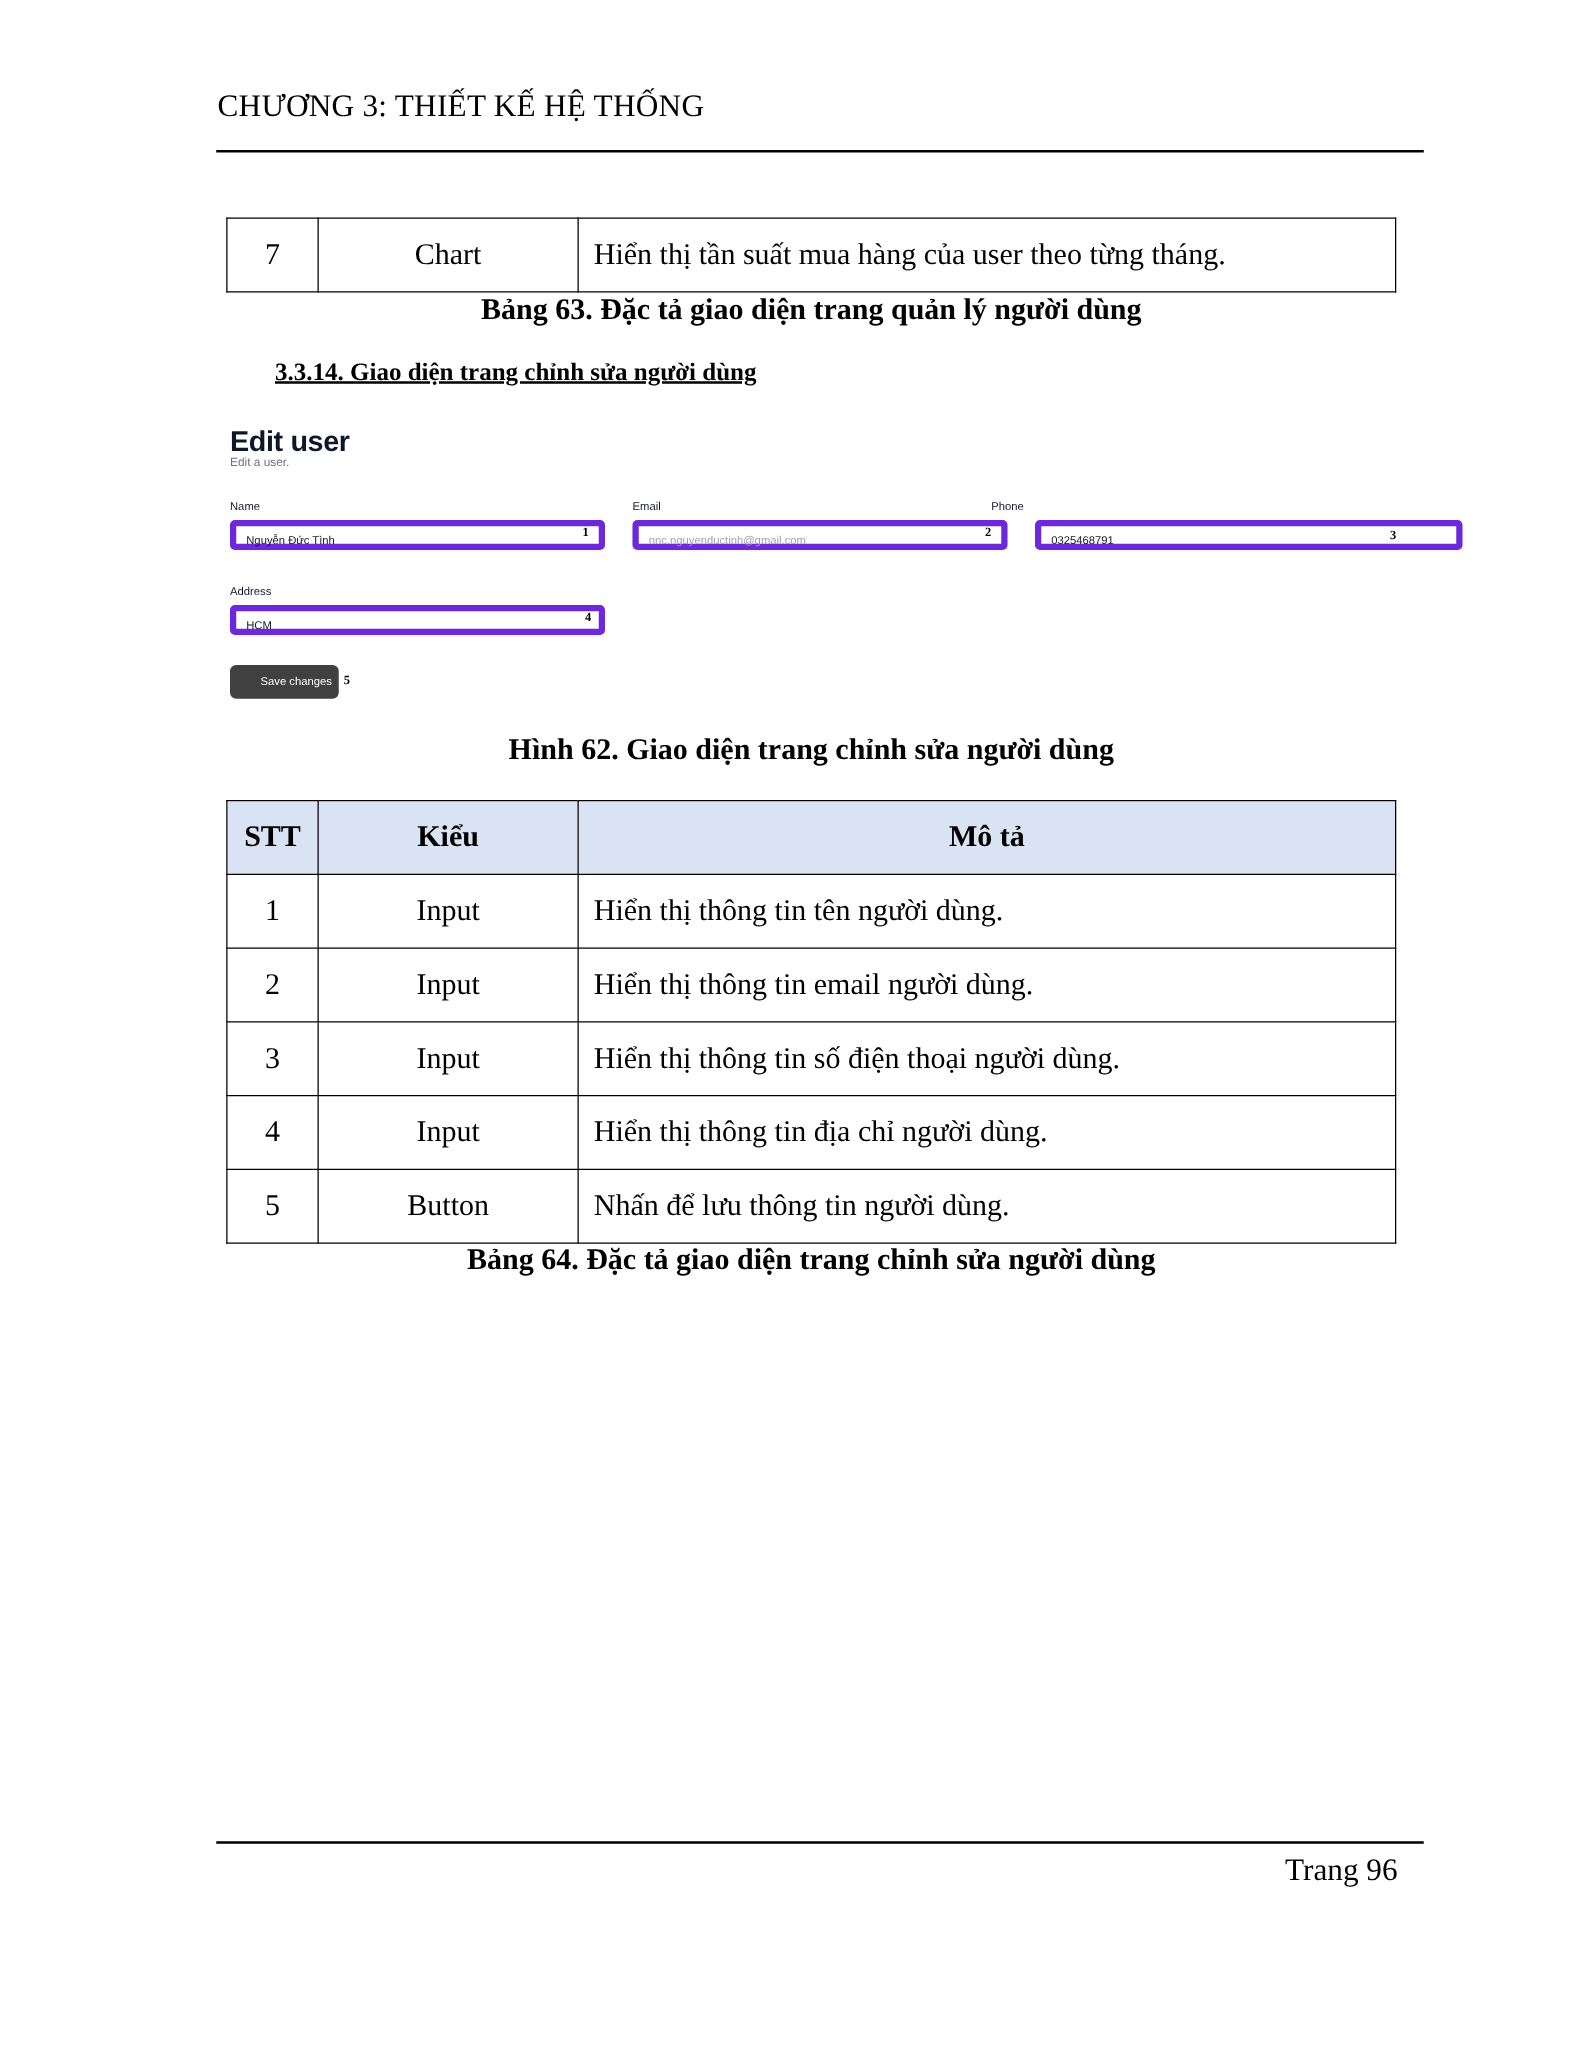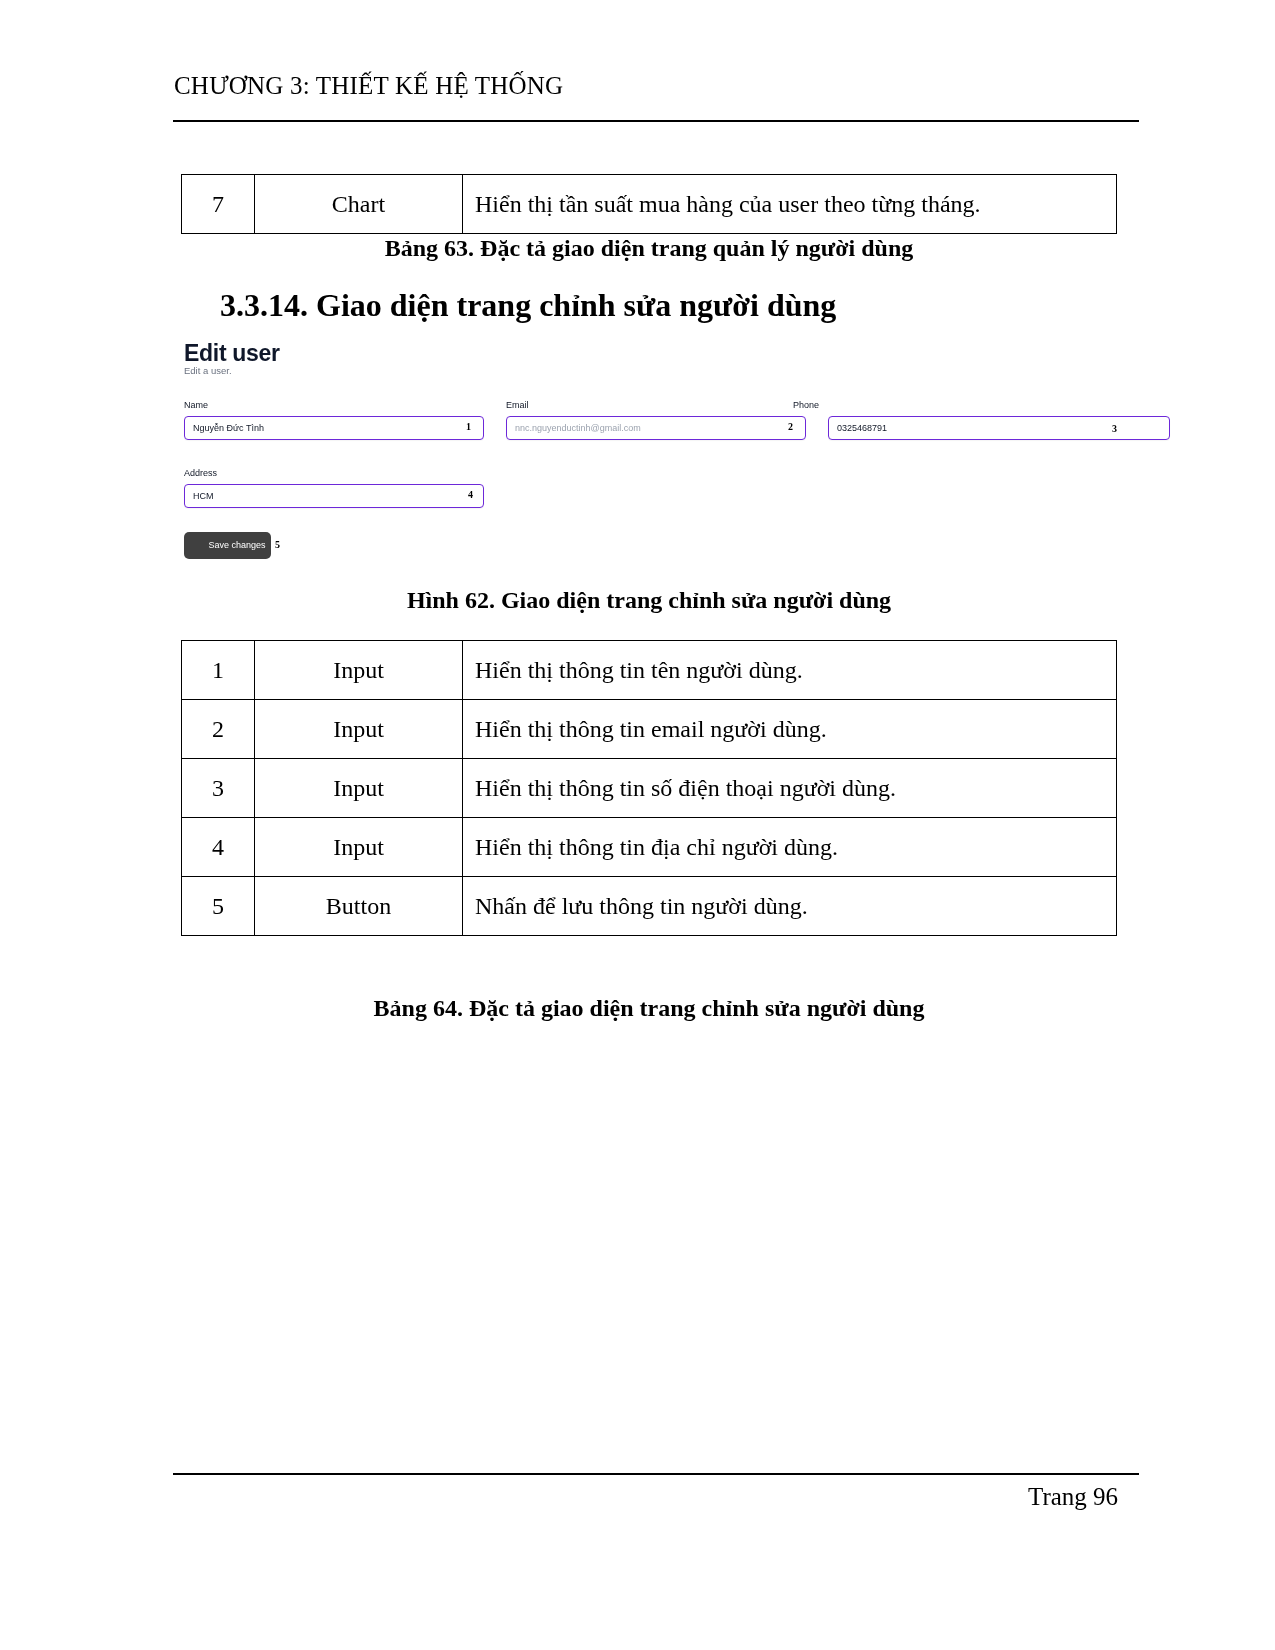--- a/index.html
+++ b/index.html
@@ -13,29 +13,29 @@
   .page-number { left: 1028px; top: 1483px; font-size: 25px; }
 
   table.spec { border-collapse: collapse; position: absolute; left: 181px; width: 936px; }
   table.spec td, table.spec th { border: 1.3px solid #000; font-size: 24px; padding: 0 12px; height: 58px; }
   table.spec td.c-stt, table.spec th.c-stt { width: 48px; text-align: center; }
   table.spec td.c-type, table.spec th.c-type { width: 183px; text-align: center; }
   table.spec td.c-desc { text-align: left; }
   table.spec th { background: #dae3f3; font-weight: bold; text-align: center; height: 58px; }
 
   .caption { position: absolute; left: 181px; width: 936px; text-align: center; font-weight: bold; font-size: 24px; }
-  .section-heading { left: 220px; top: 287px; font-weight: bold; font-size: 32px; }
+  .section-heading { left: 220px; top: 287px; font-weight: bold; font-size: 20px; text-decoration: underline; }
 
   
   .ui { position: absolute; left: 181px; top: 336px; width: 960px; height: 230px;
         font-family: "Liberation Sans", "DejaVu Sans", sans-serif; }
   .ui-title { position: absolute; left: 3px; top: 4px; font-size: 23px; font-weight: bold; color: #0f172a; letter-spacing: -0.3px; }
   .ui-subtitle { position: absolute; left: 3px; top: 29px; font-size: 9.5px; color: #6b7280; }
   .ui-label { position: absolute; font-size: 9px; color: #111827; }
-  .ui-input { position: absolute; height: 24px; border: 1px solid #6d28d9; border-radius: 4px; background: #fff;
+  .ui-input { position: absolute; height: 24px; border: 5px solid #6d28d9; border-radius: 4px; background: #fff;
               box-shadow: 0 1px 1px rgba(0,0,0,0.04); font-size: 9px; color: #111827; box-sizing: border-box; padding-left: 8px; line-height: 22px; }
   .ui-input.muted { color: #9ca3af; }
   .callout { position: absolute; font-size: 10px; font-weight: bold; color: #000; font-family: "Liberation Serif", serif; }
   .ui-button { position: absolute; left: 3px; top: 196px; width: 68px; height: 27px; background: #404040; color: #fff;
                border-radius: 5px; font-size: 9px; line-height: 27px; text-align: center; padding-left: 19px; }
 </style>
 </head>
 <body>
 
 <div class="abs chapter-header">CHƯƠNG 3: THIẾT KẾ HỆ THỐNG</div>
@@ -75,20 +75,25 @@
   <div class="callout" style="left:287px; top:153px;">4</div>
 
   <div class="ui-button">Save changes</div>
   <div class="callout" style="left:94px; top:203px;">5</div>
 </div>
 
 <div class="caption" style="top:587px;">Hình 62. Giao diện trang chỉnh sửa người dùng</div>
 
 <table class="spec" style="top:640px;">
   <tbody>
+      <tr>
+    <th class="c-stt">STT</th>
+    <th class="c-type">Kiểu</th>
+    <th>Mô tả</th>
+  </tr>
   <tr>
     <td class="c-stt">1</td>
     <td class="c-type">Input</td>
     <td class="c-desc">Hiển thị thông tin tên người dùng.</td>
   </tr>
   <tr>
     <td class="c-stt">2</td>
     <td class="c-type">Input</td>
     <td class="c-desc">Hiển thị thông tin email người dùng.</td>
   </tr>

